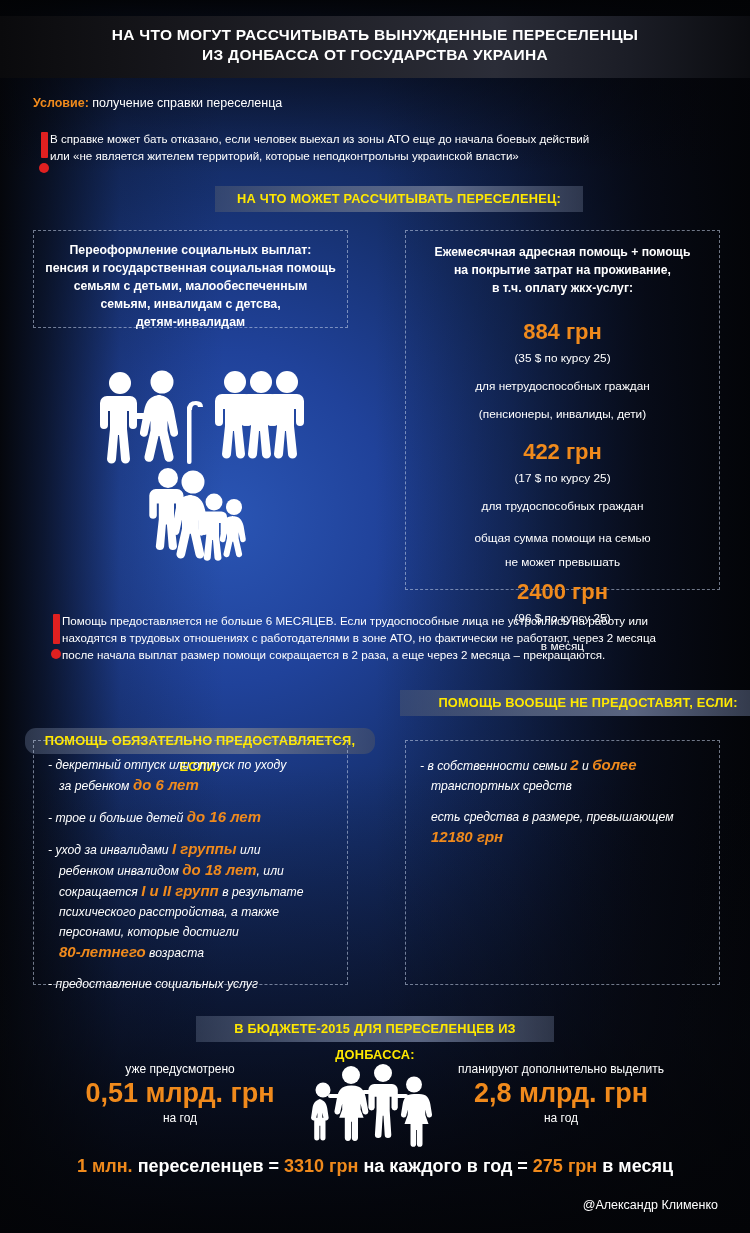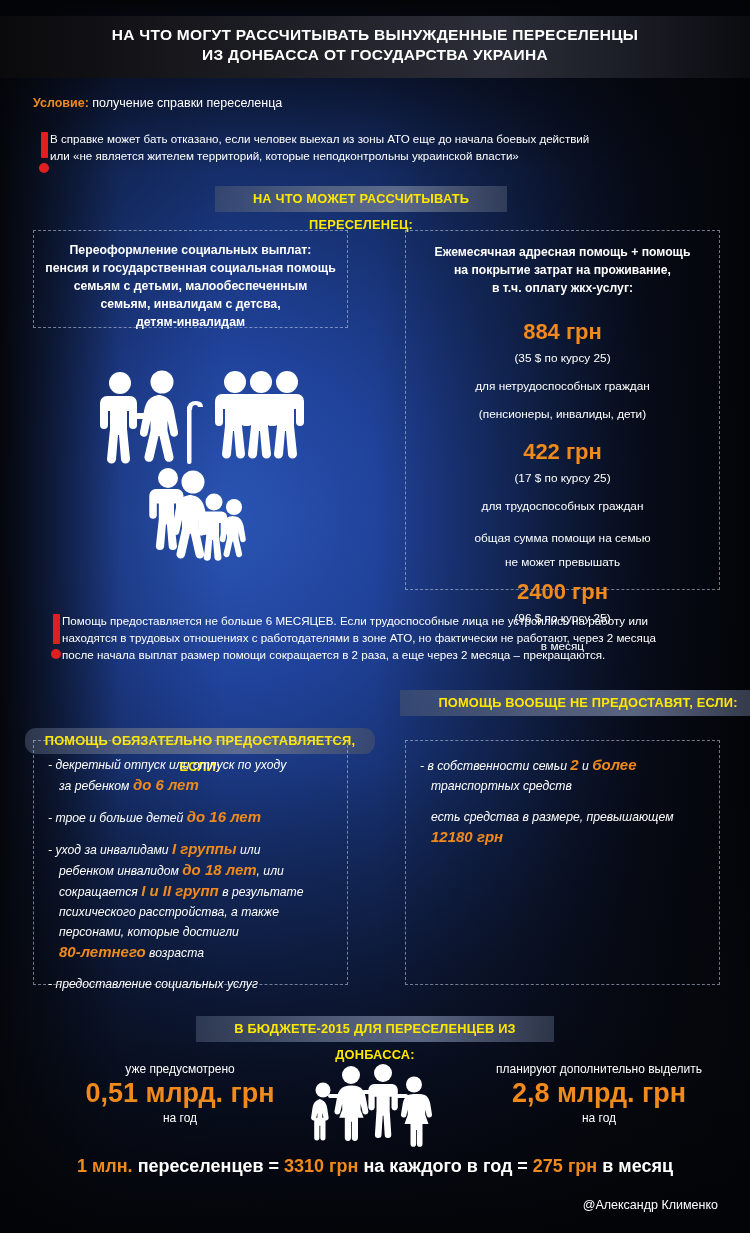--- a/index.html
+++ b/index.html
@@ -71,21 +71,21 @@
   .warn1 { left:38px; top:130px; width:660px; }
   .warn2 { left:50px; top:612px; width:650px; }
   .warn2 .bang .bar { height:30px; }
 
   
   .banner {
     position:absolute; height:26px; line-height:26px; text-align:center;
     color:#ffe800; font-weight:bold; font-size:12.8px; letter-spacing:0.2px;
     background:linear-gradient(90deg, rgba(74,86,112,0.55) 0%, rgba(96,108,136,0.78) 35%, rgba(104,116,146,0.85) 62%, rgba(70,80,104,0.6) 100%);
   }
-  .banner-main  { left:215px; top:186px; width:292px; }
+  .banner-main  { left:215px; top:186px; width:368px; }
   .banner-left  { left:25px;  top:728px; width:350px;border-radius:11px; }
   .banner-right { left:400px; top:690px; width:376px; }
   .banner-budget{ left:196px; top:1016px; width:358px; }
 
   
   .dbox {
     position:absolute; border:1px dashed rgba(200,212,235,0.55);
   }
   .box-left-top   { left:33px;  top:230px; width:315px; height:98px; }
   .box-right-top  { left:405px; top:230px; width:315px; height:360px; }
@@ -108,21 +108,21 @@
   .bitem { font-size:12.2px; line-height:20px; margin-bottom:11px; color:#ffffff; }
   .bitem .hl { color:#f08a1c; font-weight:bold; font-size:15px; }
   .indent { padding-left:11px; }
 
   
   .bud { position:absolute; text-align:center; }
   .bud .lbl { font-size:12px; line-height:18px; }
   .bud .big { color:#f08a1c; font-weight:bold; font-size:27px; line-height:30px; }
   .bud .yr  { font-size:12px; line-height:20px; }
   .bud-left  { left:55px;  top:1060px; width:250px; }
-  .bud-right { left:474px; top:1060px; width:250px; }
+  .bud-right { left:436px; top:1060px; width:250px; }
 
   .final {
     position:absolute; left:0; top:1156px; width:750px; text-align:center;
     font-size:18px; font-weight:bold; color:#ffffff; white-space:nowrap;
   }
   .final .o { color:#f08a1c; }
   .credit {
     position:absolute; right:32px; top:1198px; font-size:12.5px; color:#ffffff;
   }
 

